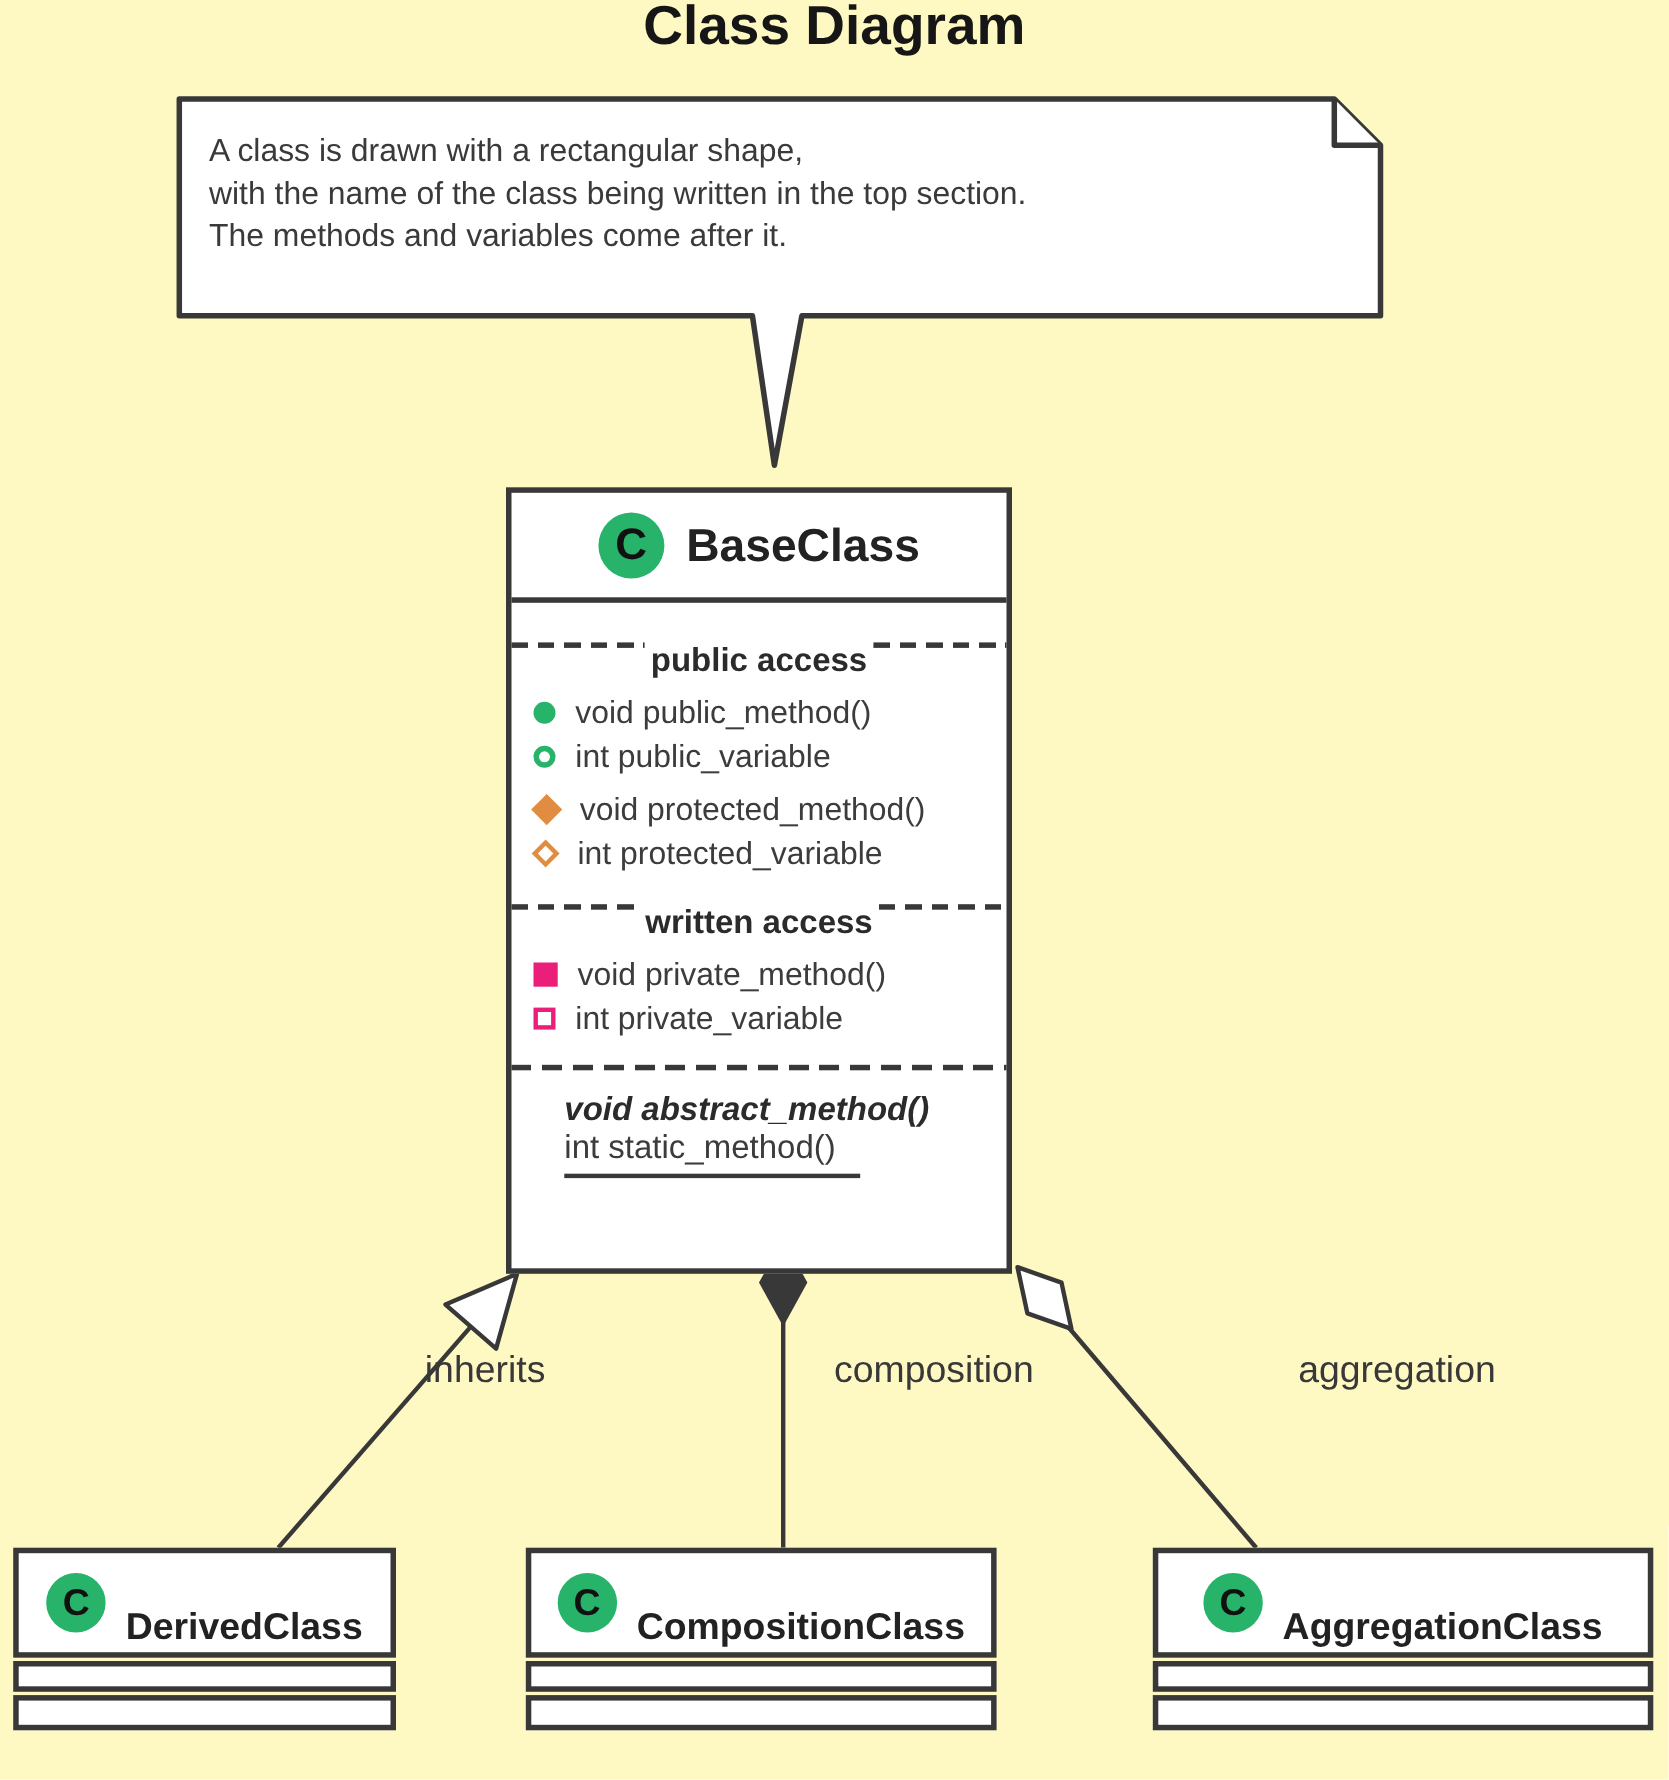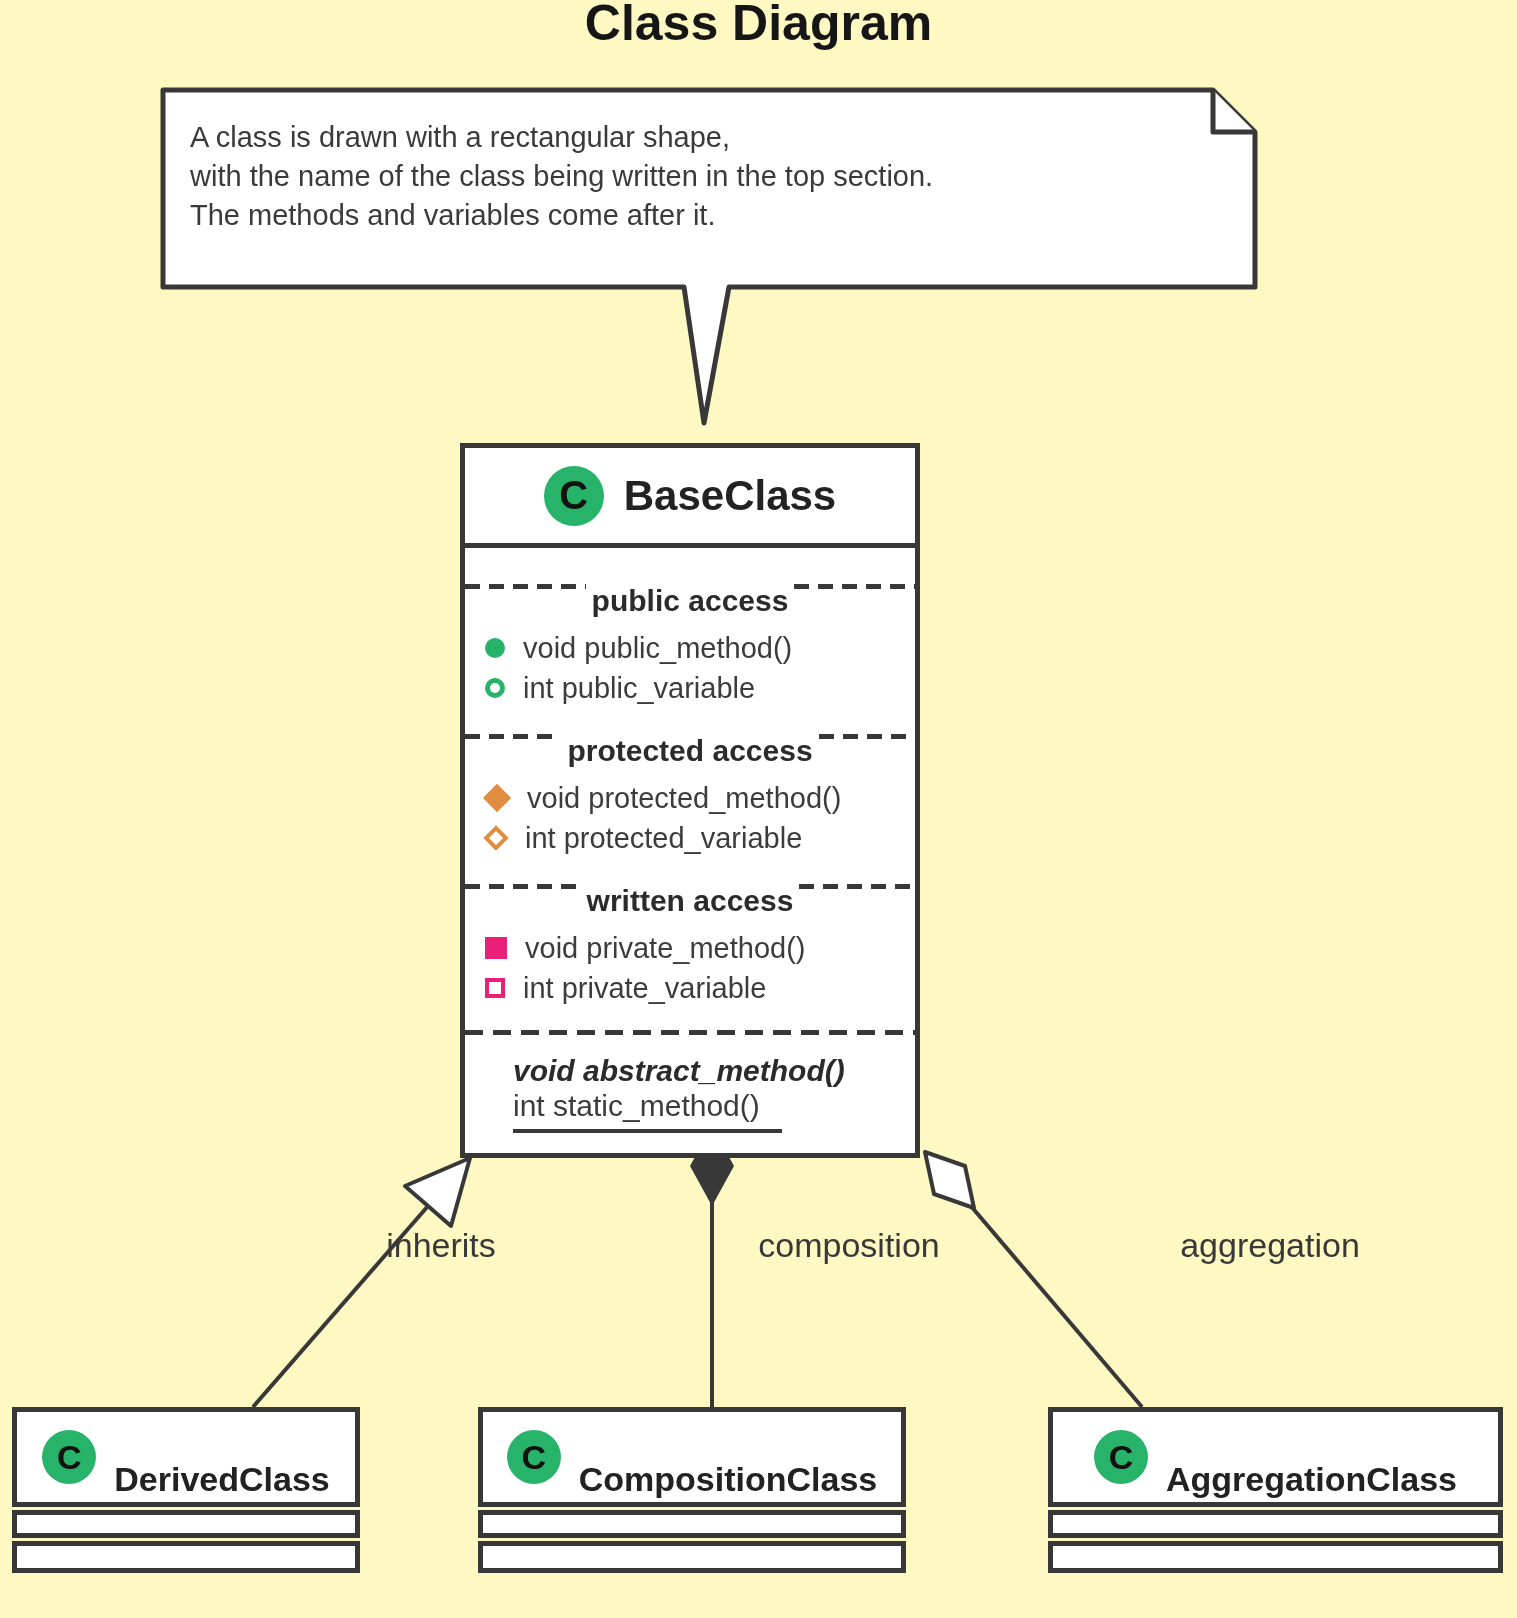--- a/index.html
+++ b/index.html
@@ -117,25 +117,20 @@
     </div>
     <div class="member pad-top">
       <span class="ic ic-circle-f"></span>
       <span class="mtext">void public_method()</span>
     </div>
     <div class="member">
       <span class="ic ic-circle-o"></span>
       <span class="mtext">int public_variable</span>
     </div>
 
-    <div class="sec-header">
-      <span class="dash"></span>
-      <span class="sec-label">protected access</span>
-      <span class="dash"></span>
-    </div>
     <div class="member pad-top">
       <span class="ic ic-diamond-f"></span>
       <span class="mtext">void protected_method()</span>
     </div>
     <div class="member">
       <span class="ic ic-diamond-o"></span>
       <span class="mtext">int protected_variable</span>
     </div>
 
     <div class="sec-header">

